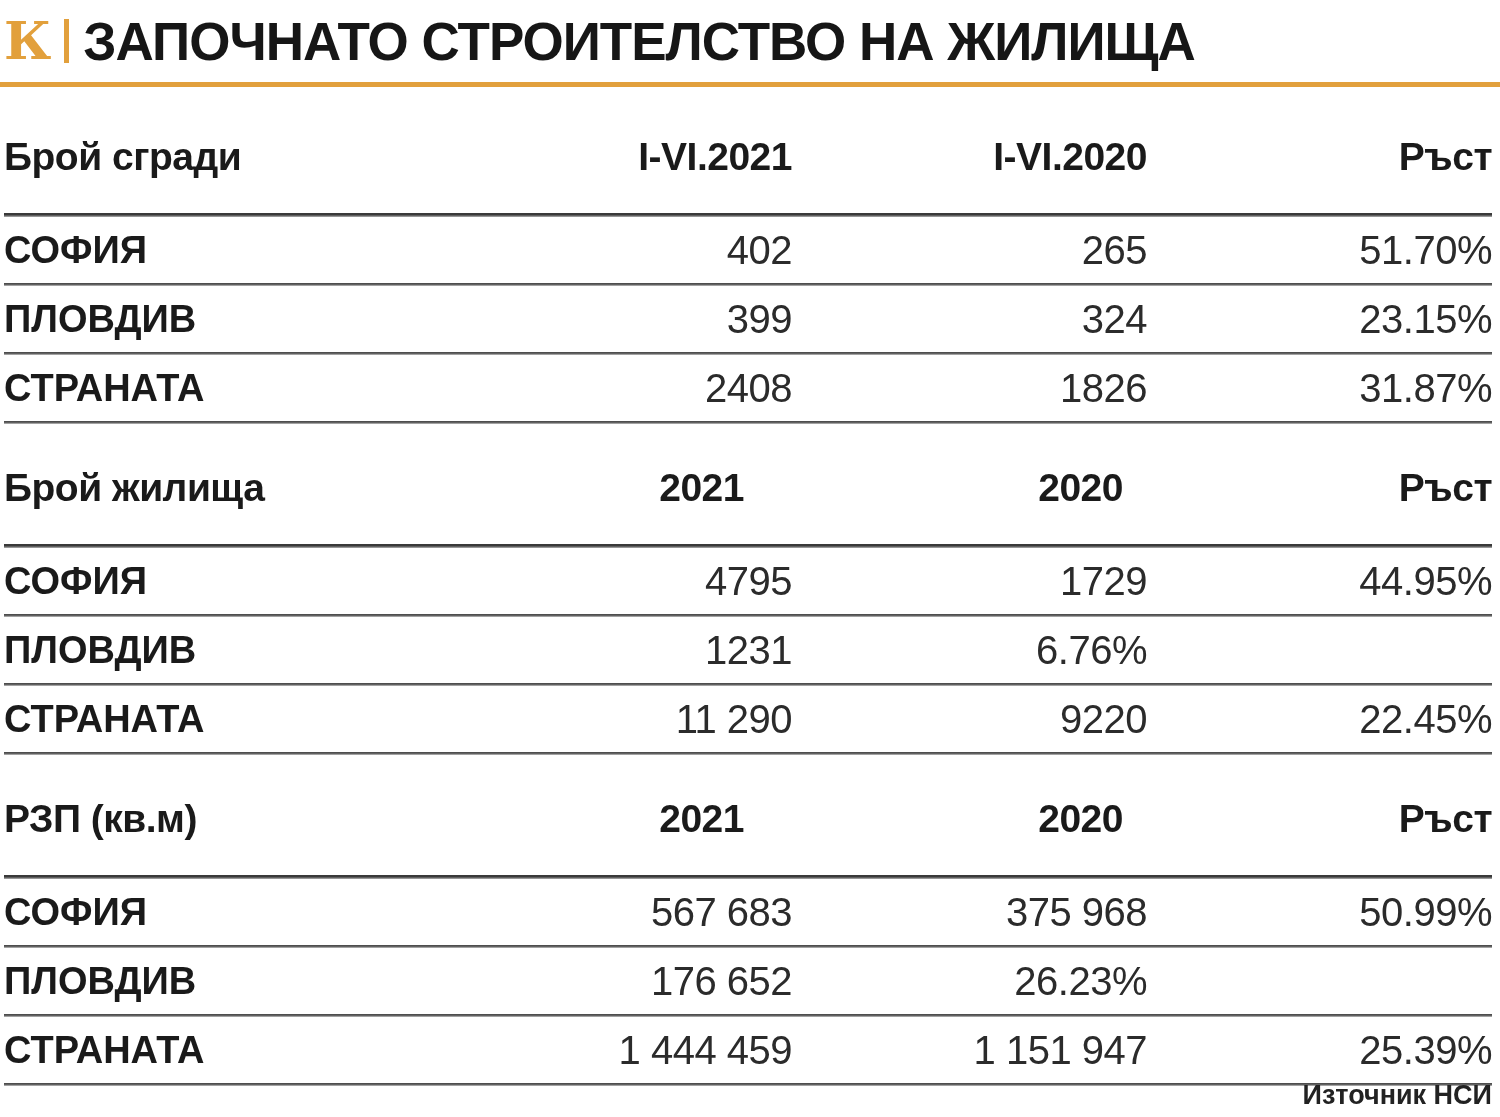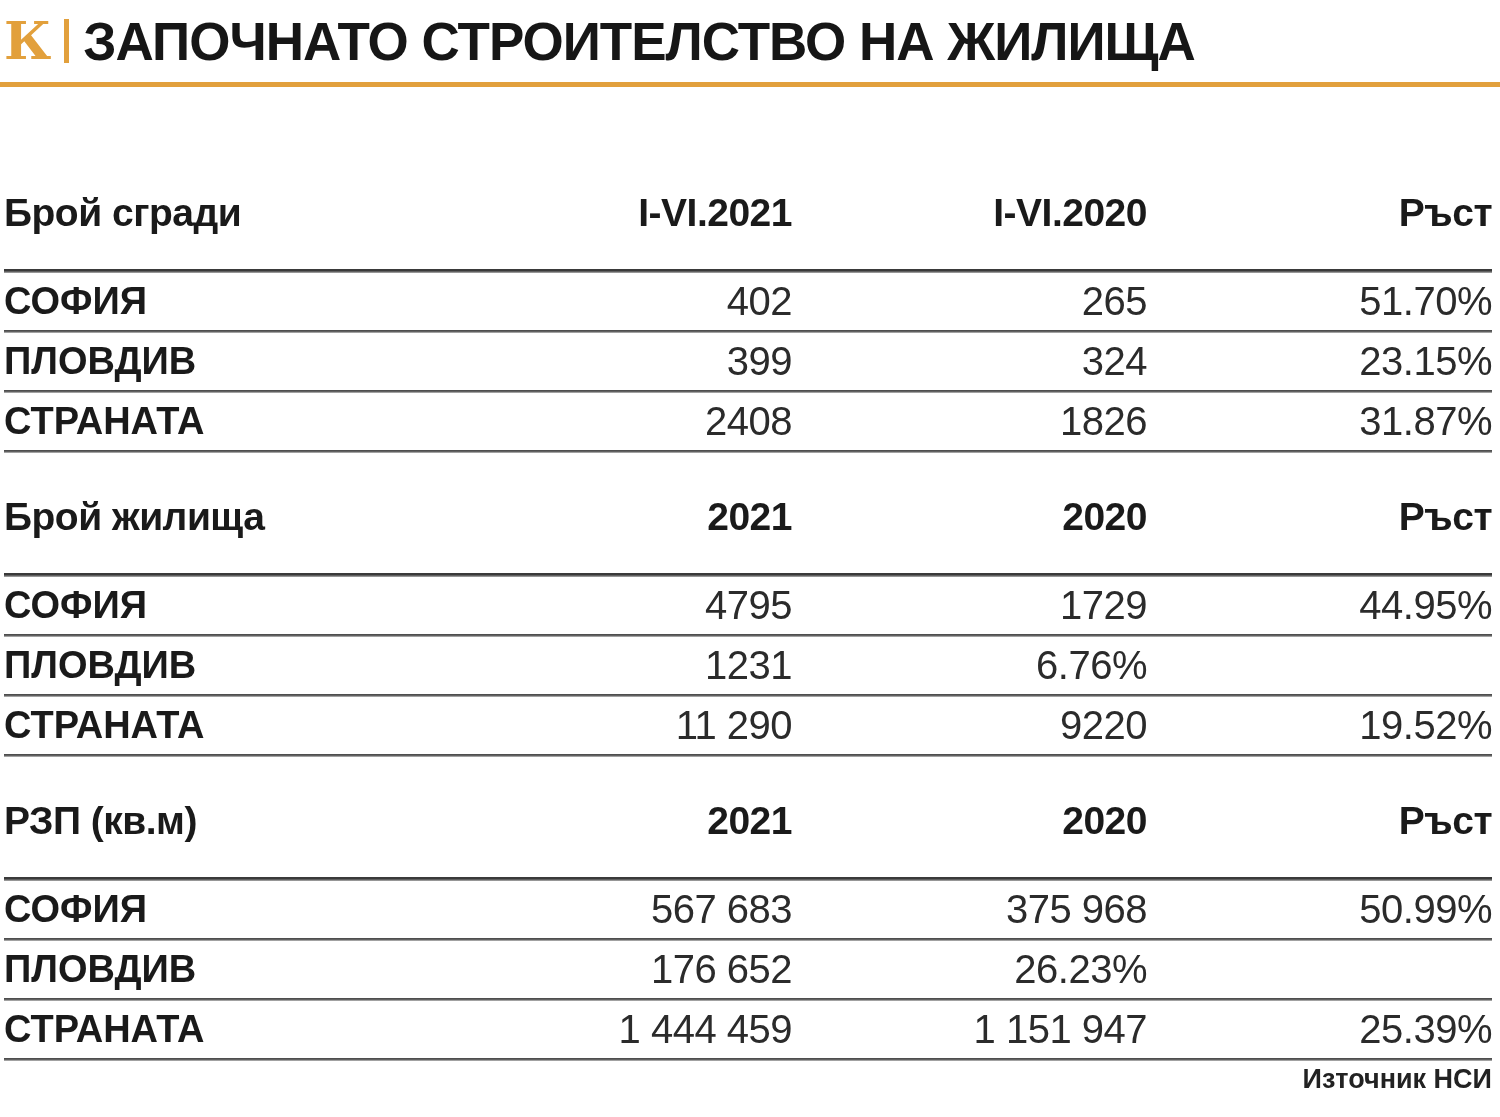--- a/index.html
+++ b/index.html
@@ -21,45 +21,45 @@
   .page-title{
     margin:0;font-family:Liberation Sans, sans-serif;font-weight:bold;
     font-size:53px;line-height:1;letter-spacing:-1px;color:#161616;
     white-space:nowrap;
   }
   .accent-rule{height:5px;background:#E2A03C;width:100%;}
   
   .table-wrap{padding:0 8px 0 4px;}
   .sec-head{
     display:grid;grid-template-columns:1fr 370px 355px 345px;
-    align-items:baseline;padding:104px 0 34px 0;
+    align-items:baseline;padding:48px 0 34px 0;
     font-weight:bold;font-size:39px;letter-spacing:-0.5px;
   }
-  .section + .section .sec-head{padding-top:42px;}
+  .section + .section .sec-head{padding-top:42px;gap:24px;}
   .sec-head .col-header{text-align:right;}
   .rule{
     height:3px;
     background:linear-gradient(to bottom,#4e4e4e 40%,#c2c2c2 100%);
   }
   .head-rule{
     height:4px;
     background:linear-gradient(to bottom,#3a3a3a 45%,#b2b2b2 100%);
   }
   .row{
     display:grid;grid-template-columns:1fr 370px 355px 345px;
-    height:57px;align-items:center;
+    height:66px;align-items:center;
   }
   .row-label{font-weight:bold;font-size:38px;letter-spacing:0px;}
   .cell{
     text-align:right;font-size:40px;font-weight:400;color:#2b2b2b;
     letter-spacing:-0.5px;
   }
   
   .source-line{
-    position:absolute;right:8px;bottom:22px;text-align:right;
+    position:absolute;right:8px;bottom:6px;text-align:right;
     font-size:27px;font-weight:600;color:#222222;
   }
 </style>
 </head>
 <body>
 
 <header class="masthead">
   <span class="logo-letter">К</span>
   <span class="logo-divider"></span>
   <h1 class="page-title">ЗАПОЧНАТО СТРОИТЕЛСТВО НА ЖИЛИЩА</h1>
@@ -123,21 +123,21 @@
       <div class="row-label">ПЛОВДИВ</div>
       <div class="cell">1231</div>
       <div class="cell">6.76%</div>
     </div>
     <div class="rule"></div>
 
     <div class="row">
       <div class="row-label">СТРАНАТА</div>
       <div class="cell">11 290</div>
       <div class="cell">9220</div>
-      <div class="cell">19.52%</div>
+      <div class="cell">22.45%</div>
     </div>
     <div class="rule"></div>
   </section>
 
   <section class="section">
     <div class="sec-head">
       <div class="sec-label">РЗП (кв.м)</div>
       <div class="col-header">2021</div>
       <div class="col-header">2020</div>
       <div class="col-header">Ръст</div>

